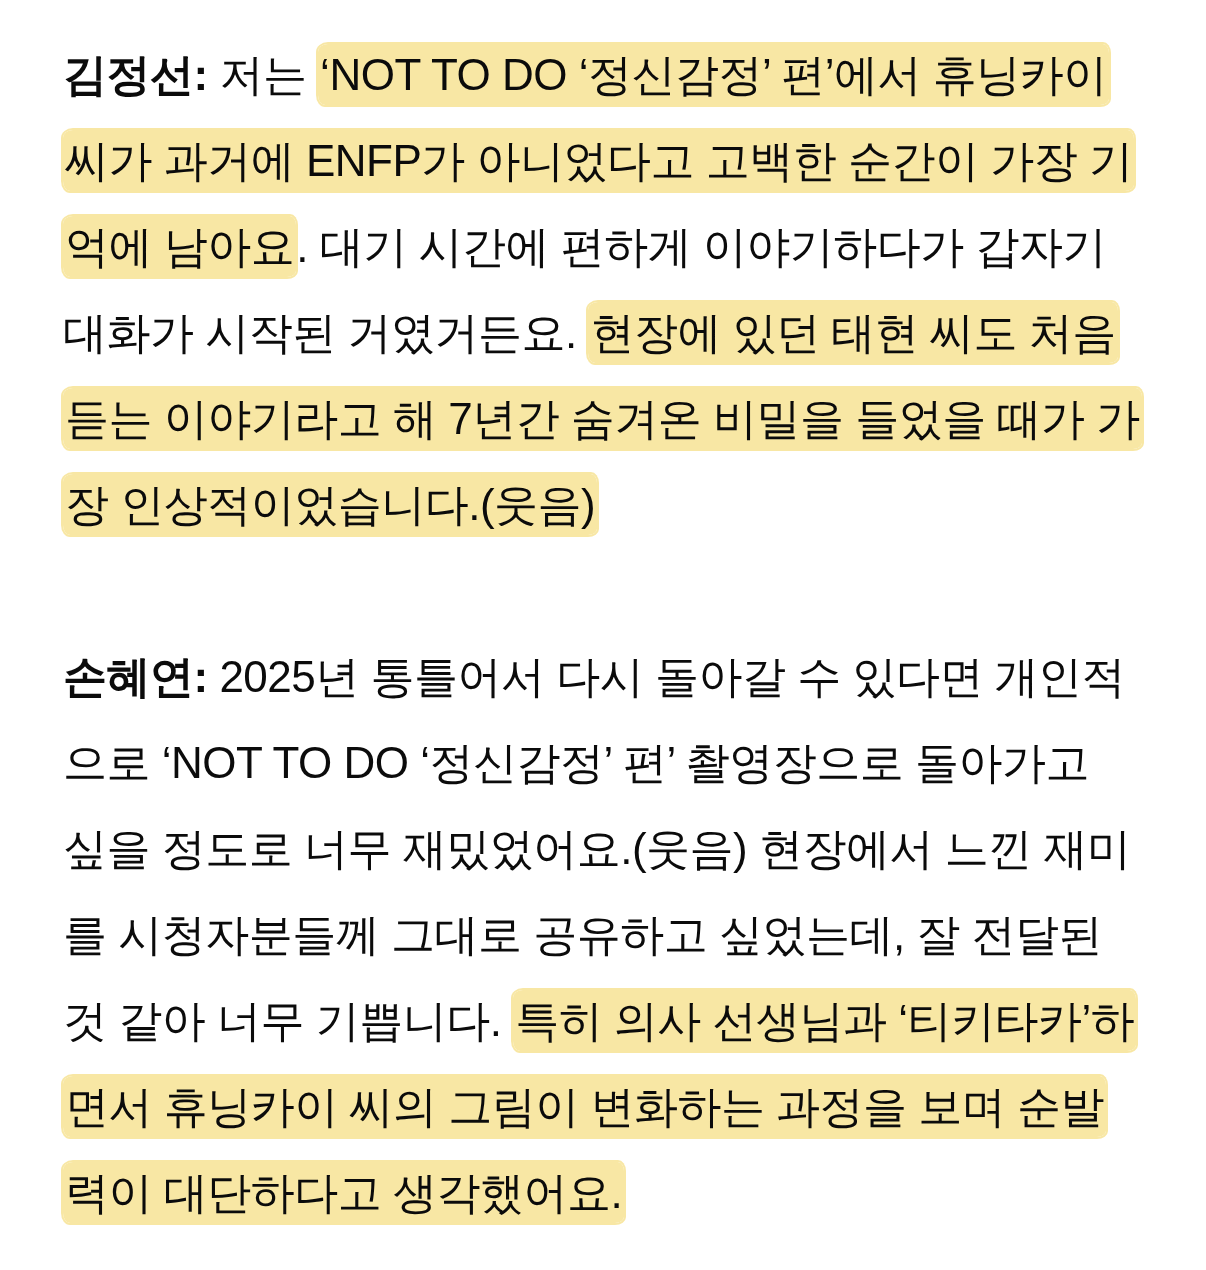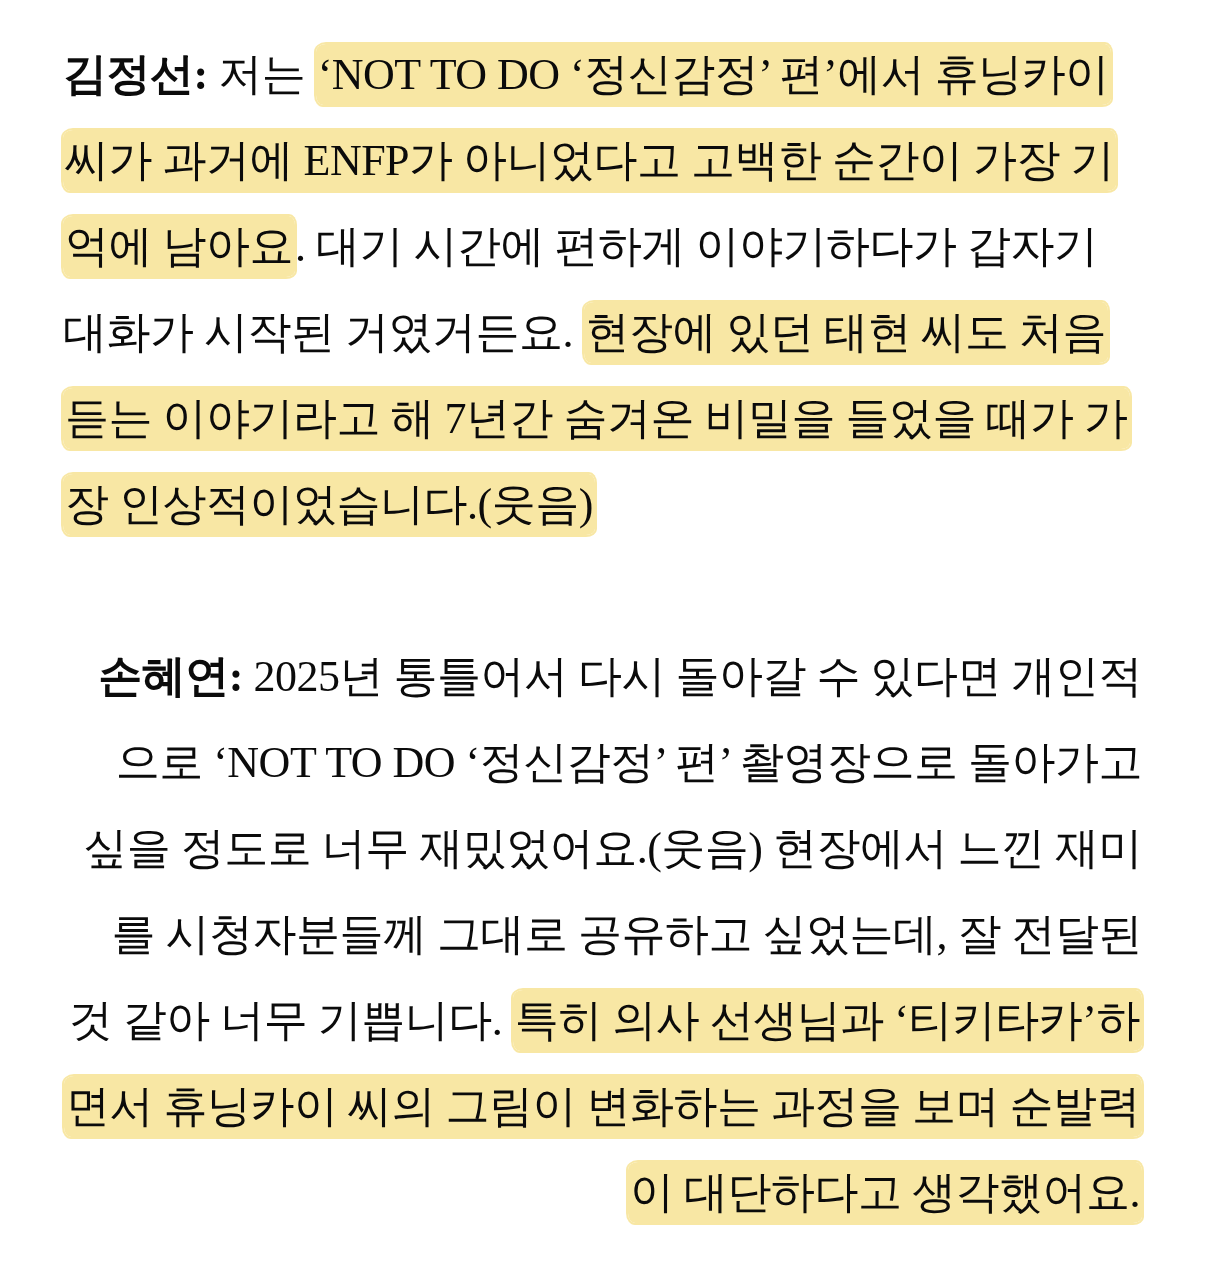--- a/index.html
+++ b/index.html
@@ -10,34 +10,32 @@
   body {
     width: 1206px;
     height: 1270px;
     overflow: hidden;
     font-family: "Liberation Sans", "DejaVu Sans", sans-serif;
   }
   .article {
     box-sizing: border-box;
     width: 1206px;
     padding: 32px 64px 0 63px;
-    font-family: Liberation Serif, serif;
   }
   p.interview-para {
     margin: 0 0 86px 0;
     font-size: 44px;
     line-height: 86px;
     letter-spacing: -0.5px;
     color: var(--text-color, #0b0b0b);
     word-break: break-all;
     text-align: left;
   }
   p.interview-para:last-child {
     margin-bottom: 0;
-    text-align: right;
   }
   .speaker {
     font-weight: 700;
     color: var(--text-color, #000000);
   }
   .hl {
     background: var(--hl-color, #f8e7a4);
     box-shadow: 0 0 0 2px var(--hl-color, #f8e7a4);
     border-radius: 10px 6px 9px 7px / 8px 9px 6px 10px;
     padding: 6px 2px;

